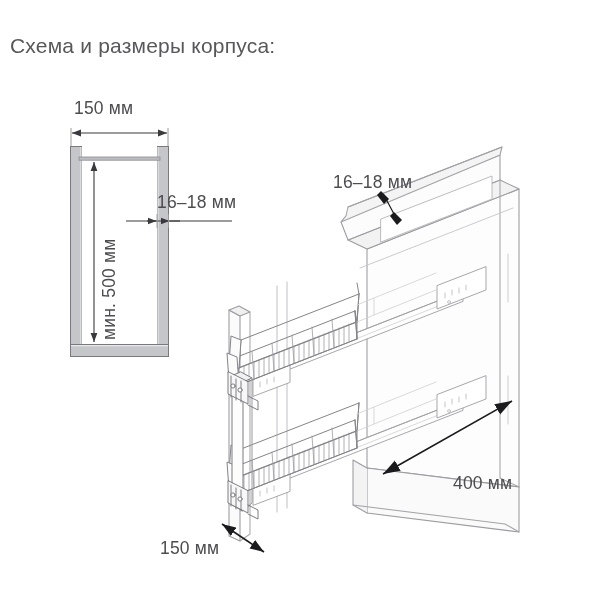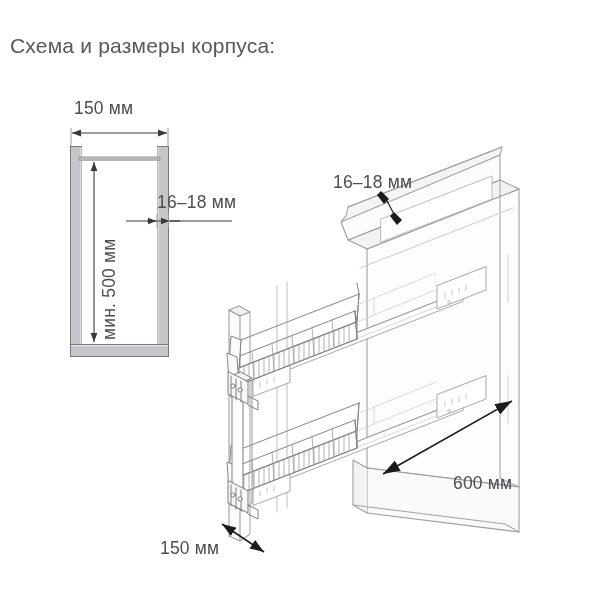--- a/index.html
+++ b/index.html
@@ -315,17 +315,17 @@
 
   <div class="dim-label" id="label-width-top">150 мм</div>
 
   <div class="dim-label" id="label-height-vert">мин. 500 мм</div>
 
   <div class="dim-label" id="label-thickness-l">16–18 мм</div>
 
   <div class="dim-label" id="label-thickness-r">16–18 мм</div>
 
 
-  <div class="dim-label" id="label-depth-line2">600 мм</div>
+  <div class="dim-label" id="label-depth-line2">400 мм</div>
 
   <div class="dim-label" id="label-width-bottom">150 мм</div>
 
 </div>
 
 </body></html>

